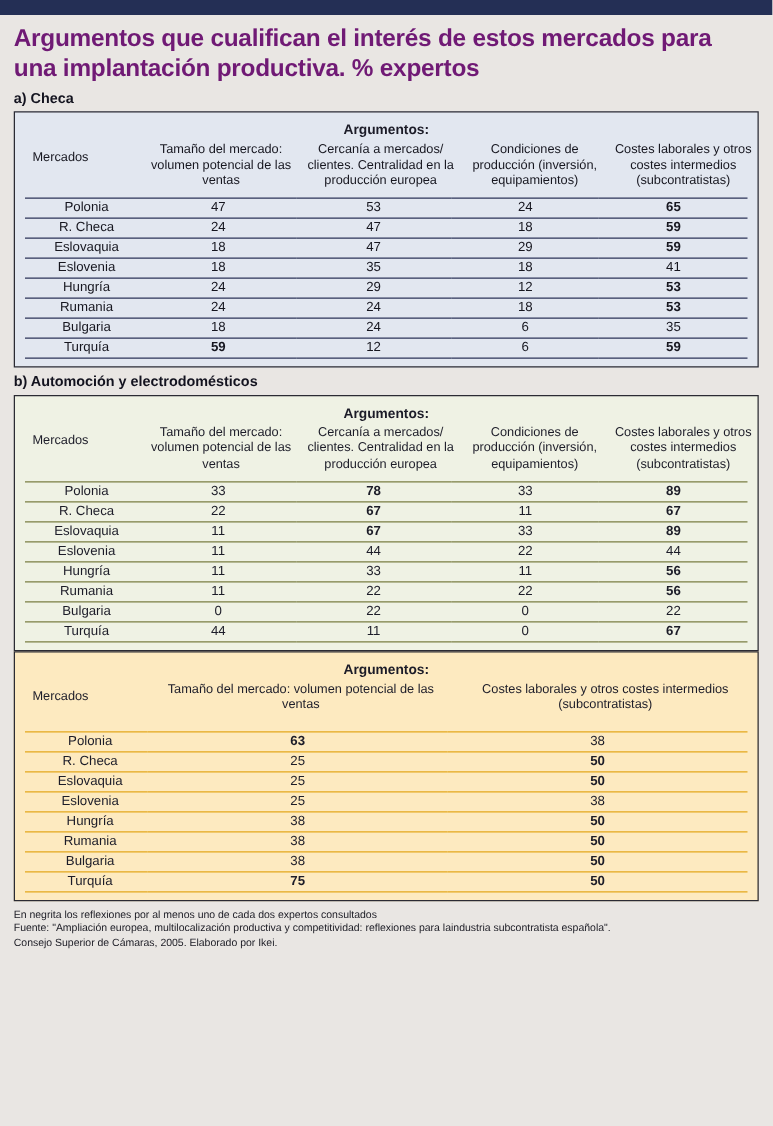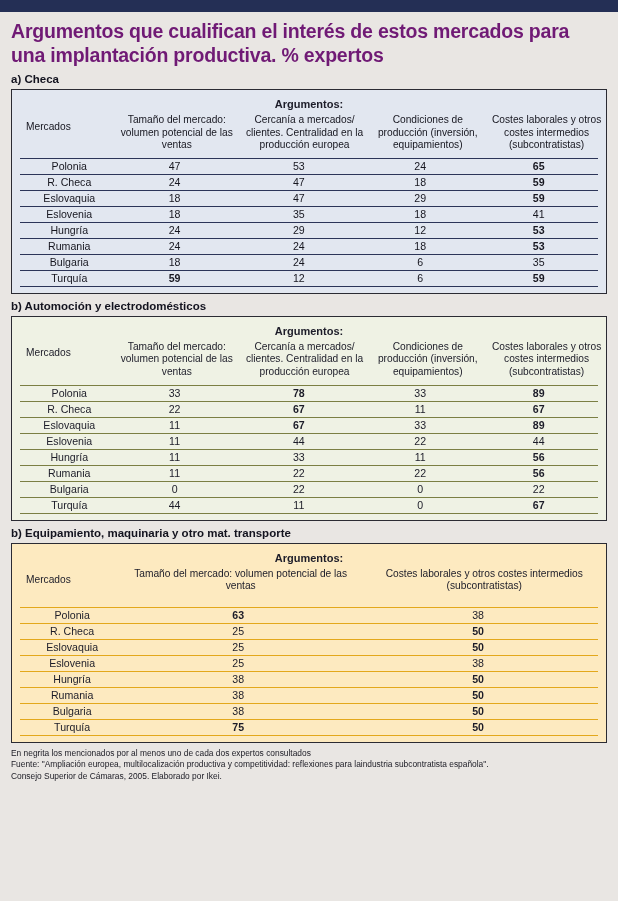--- a/index.html
+++ b/index.html
@@ -302,21 +302,20 @@
                 <td>0</td>
                 <td class="b">67</td>
               </tr>
             </tbody>
         </table>
       </div>
     </div>
   </div>
 
   <div class="t-c">
-    <div class="section-label">b) Equipamiento, maquinaria y otro mat. transporte</div>
     <div class="tbl-wrap">
       <div class="args-head">Argumentos:</div>
       <table class="tbl">
         <colgroup>
             <col style="width:18%">
             <col style="width:41%">
             <col style="width:41%">
           </colgroup>
         <tbody>
             <tr>
@@ -375,16 +374,16 @@
                 <td class="b">50</td>
               </tr>
             </tbody>
         </table>
       </div>
     </div>
   </div>
 </div>
 
 <div class="footer">
-  <div>En negrita los mencionados por al menos uno de cada dos expertos consultados</div>
+  <div>En negrita los reflexiones por al menos uno de cada dos expertos consultados</div>
   <div>Fuente: "Ampliación europea, multilocalización productiva y competitividad: reflexiones para laindustria subcontratista española".</div>
   <div>Consejo Superior de Cámaras, 2005. Elaborado por Ikei.</div>
 </div>
 
 </body></html>

